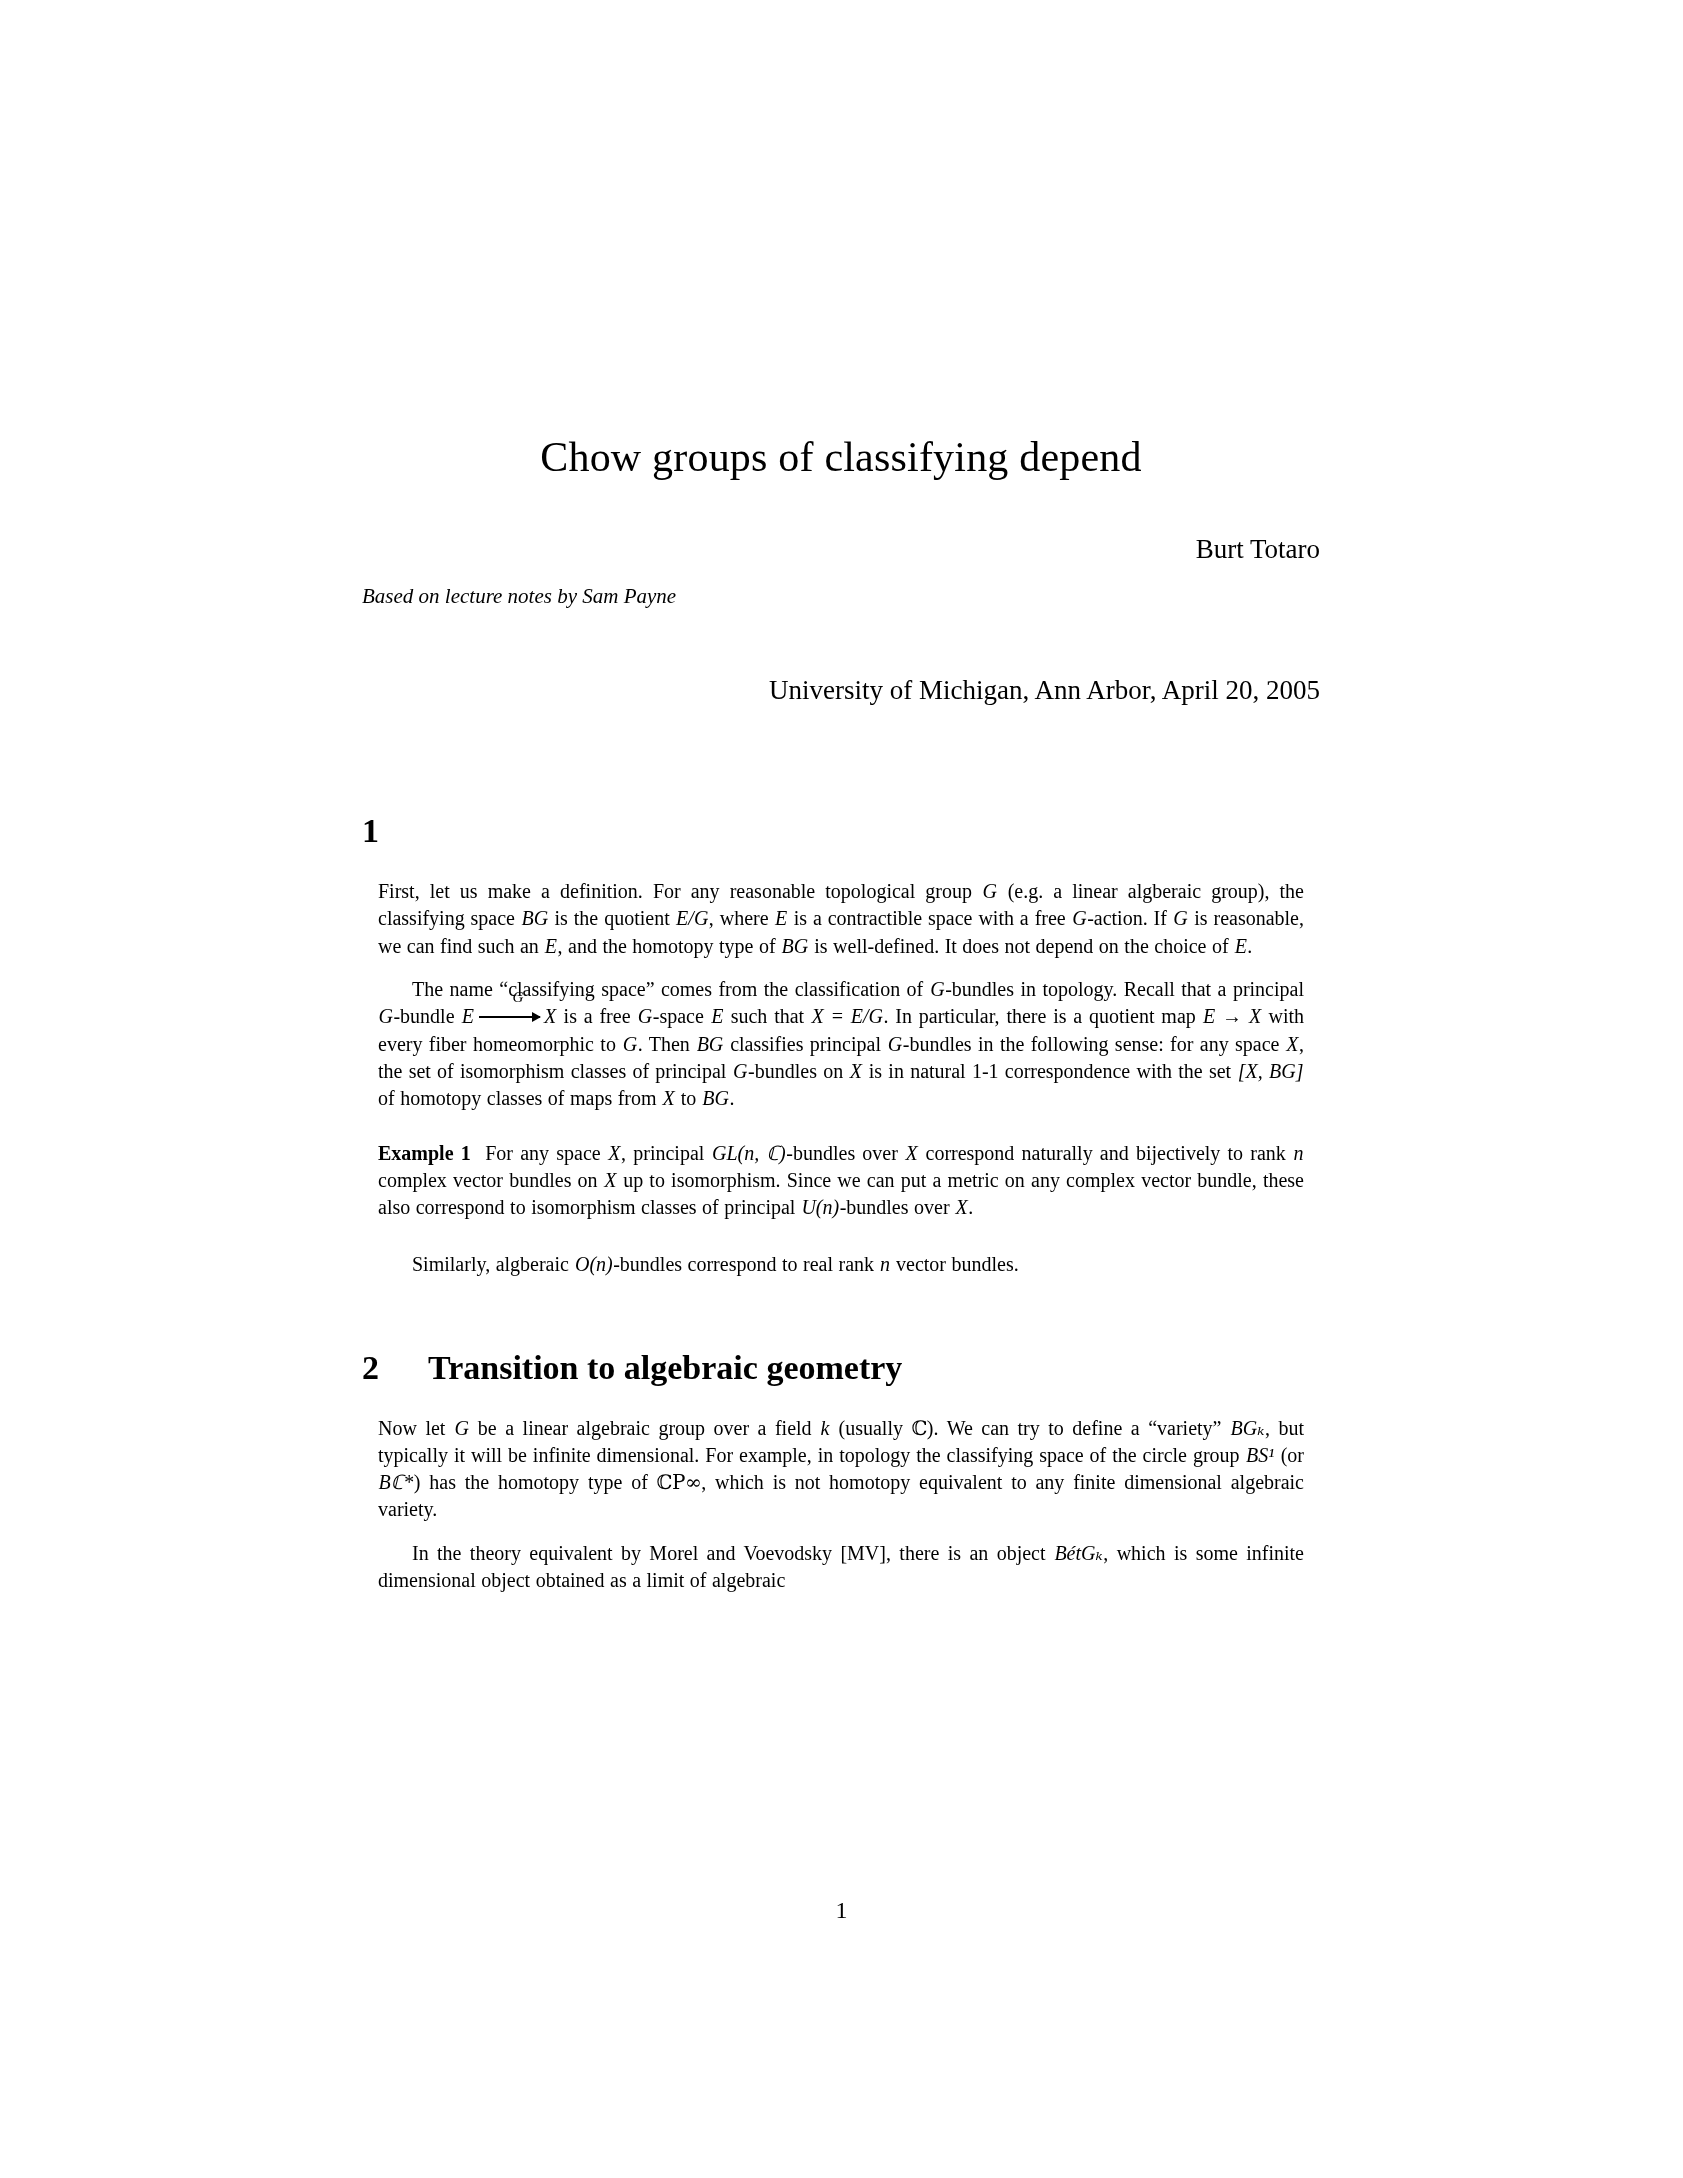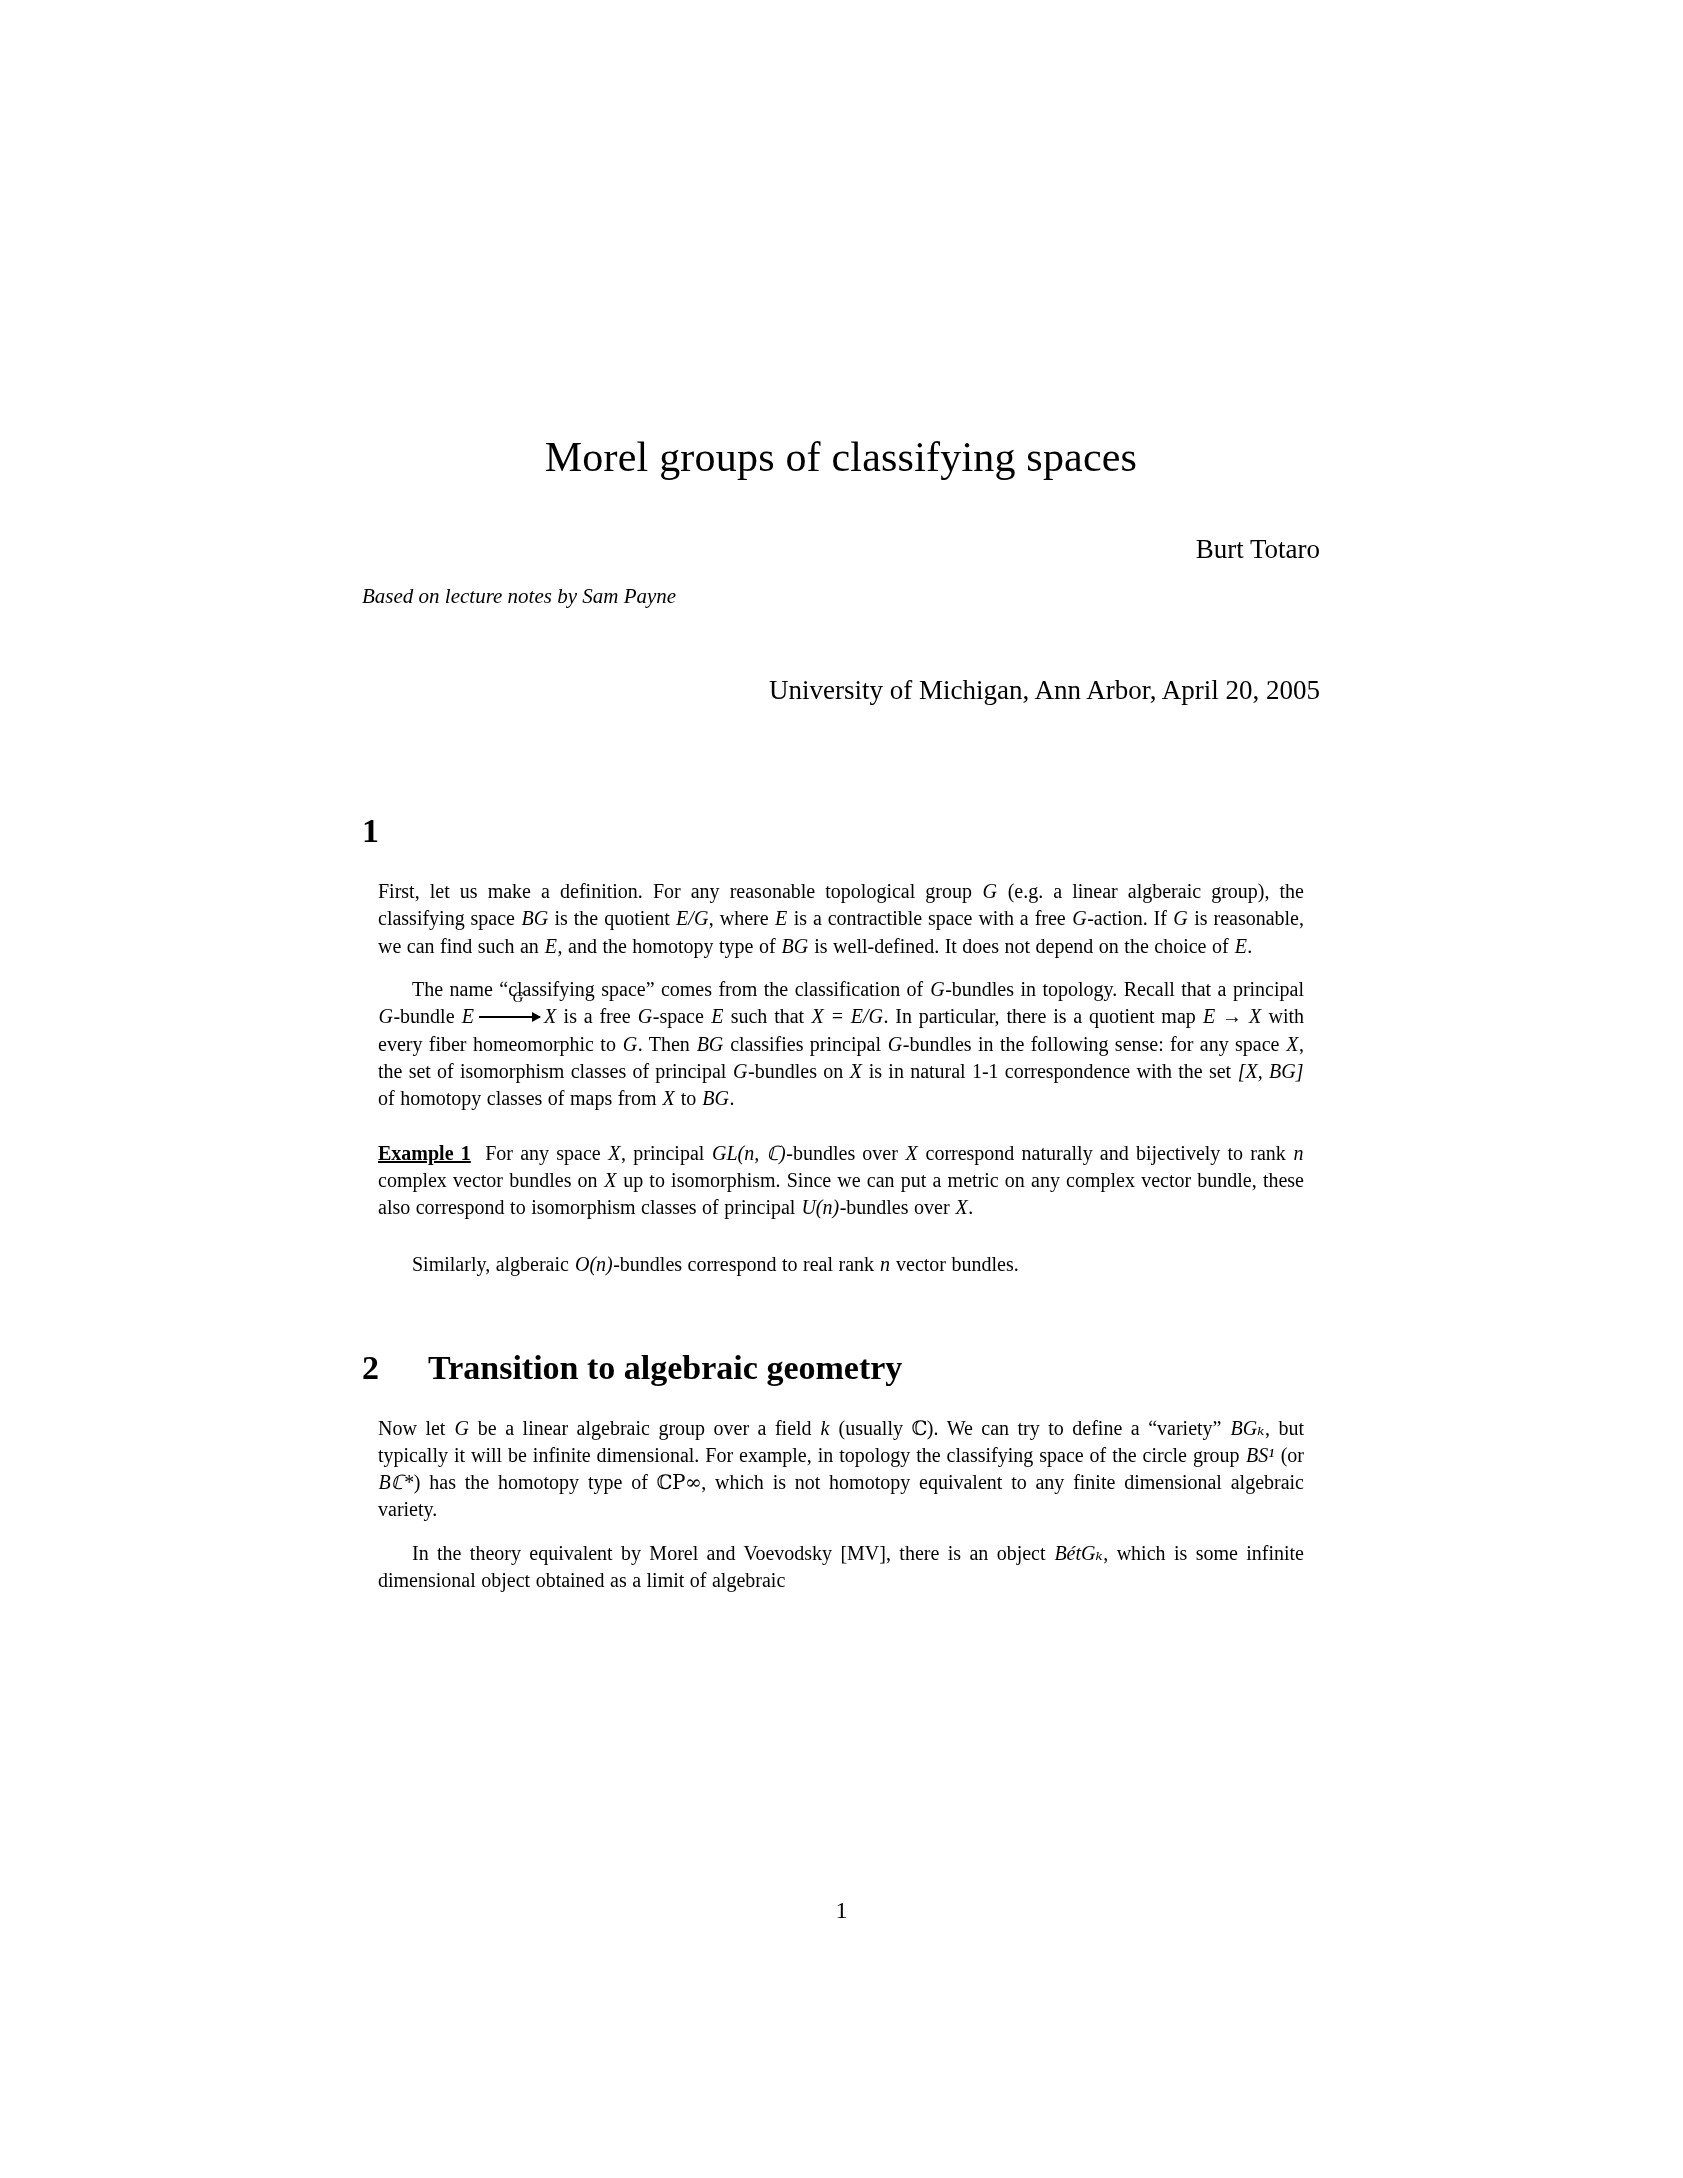--- a/index.html
+++ b/index.html
@@ -82,21 +82,21 @@
   }
   p.body.first { margin-top: 26px; }
   p.body.cont { text-indent: 34px; }
   p.gap { margin-top: 27px; }
   p.gap2 { margin-top: 30px; }
   p.indent-only { text-indent: 34px; }
 
   
   i.m { font-style: italic; font-family: "Liberation Serif", "DejaVu Serif", serif; padding: 0 0.5px; }
   .bb { font-family: "DejaVu Serif", "Liberation Serif", serif; font-style: normal; letter-spacing: -0.5px; }
-  b.lead { font-weight: bold; text-decoration: underline; }
+  b.lead { font-weight: bold; }
 
   
   .labarrow {
     display: inline-block;
     position: relative;
     width: 61px;
     height: 1em;
     vertical-align: baseline;
     margin: 0 4px;
   }
@@ -135,21 +135,21 @@
     text-align: center;
     font-size: 24px;
   }
 </style>
 </head>
 <body>
 
 <div class="page">
   <div class="body-col">
 
-    <div class="title">Morel groups of classifying spaces</div>
+    <div class="title">Chow groups of classifying depend</div>
 
     <div class="author">Burt Totaro</div>
 
     <div class="subauthor">Based on lecture notes by Sam Payne</div>
 
     <div class="venue">University of Michigan, Ann Arbor, April 20, 2005</div>
 
     <div class="sec1-wrap">
       <h2 class="section">
         <span class="secnum">1</span>

